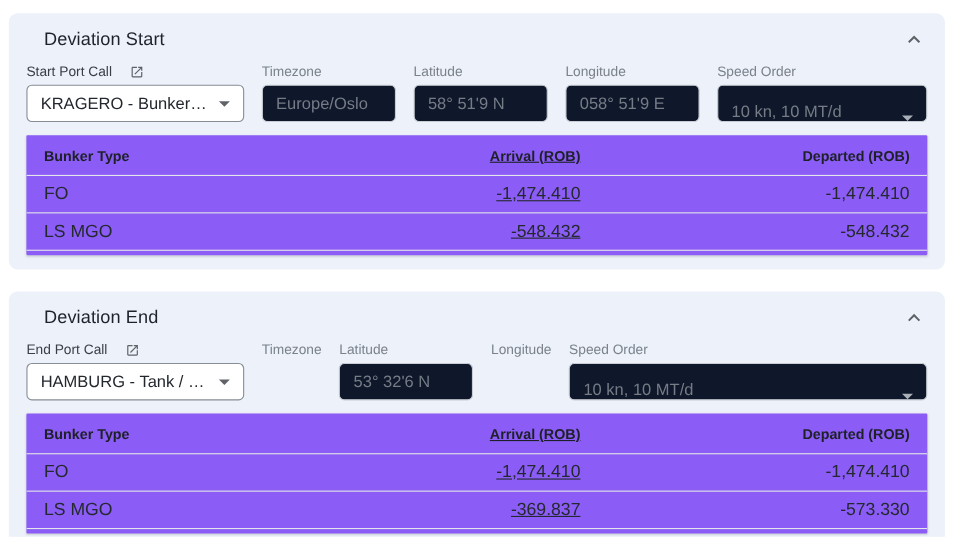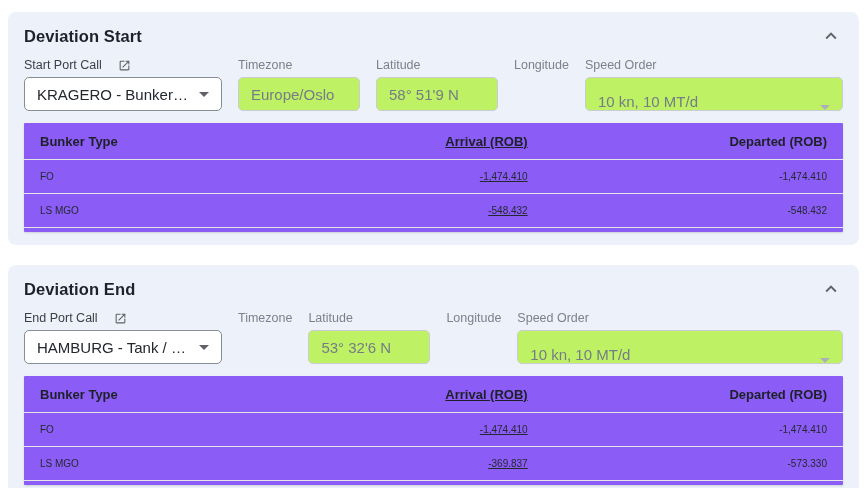--- a/index.html
+++ b/index.html
@@ -20,23 +20,23 @@
   }
 
   .panel-head {
     display: flex;
     justify-content: space-between;
     align-items: center;
     height: 24px;
   }
   .panel-title {
     font-size: 16.5px;
-    font-weight: bold;
+    font-weight: normal;
     color: #1d222b;
-    margin: 0;
+    margin: 16px;
     letter-spacing: .1px;
   }
   .collapse-btn {
     background: none; border: none; padding: 0; cursor: pointer;
     display: flex; align-items: center; justify-content: center;
     width: 24px; height: 24px;
   }
 
   .fields { display: flex; gap: 16px; margin-top: 9px; }
   .field { display: flex; flex-direction: column; }
@@ -61,21 +61,21 @@
   .select-box {
     background: #ffffff;
     border: 1px solid #868d94;
     color: #23272e;
     justify-content: space-between;
     width: 198px;
     cursor: pointer;
   }
   .select-box .val { overflow: hidden; text-overflow: ellipsis; }
   .ro {
-    background: #bef264;
+    background: #0f172a;
     border: 1px solid #c9cdd3;
     color: #757c86;
   }
   .w-sm { width: 122px; }
   .grow { flex: 1; }
   .ro.select-like { justify-content: space-between; align-items: flex-end; }
 
   .caret {
     width: 0; height: 0; flex: none; margin-left: 8px;
     border-left: 5px solid transparent;
@@ -91,21 +91,21 @@
     padding-bottom: 4px;
     box-shadow: 0 1px 2px rgba(60,64,67,.18);
     overflow: hidden;
   }
   .trow {
     display: grid;
     grid-template-columns: 38% 26% 36%;
     align-items: center;
     padding: 0 16px;
     border-bottom: 1px solid #e3e5e8;
-    font-size: 10px;
+    font-size: 16px;
     color: #24292f;
     height: 34px;
   }
   .trow.head {
     height: 37px;
     font-size: 13px;
     font-weight: bold;
     color: #1d2127;
   }
   .cell.num { text-align: right; }
@@ -155,20 +155,23 @@
 
       <div class="field">
         <div class="field-label">Latitude</div>
         <div class="box ro w-sm">
           <span>58° 51'9 N</span>
         </div>
       </div>
 
       <div class="field">
         <div class="field-label">Longitude</div>
+        <div class="box ro w-sm">
+          <span>058° 51'9 E</span>
+        </div>
       </div>
 
       <div class="field grow">
         <div class="field-label">Speed Order</div>
         <div class="box ro select-like">
           <span>10 kn, 10 MT/d</span>
           <span class="caret muted"></span>
         </div>
       </div>
     </div>

